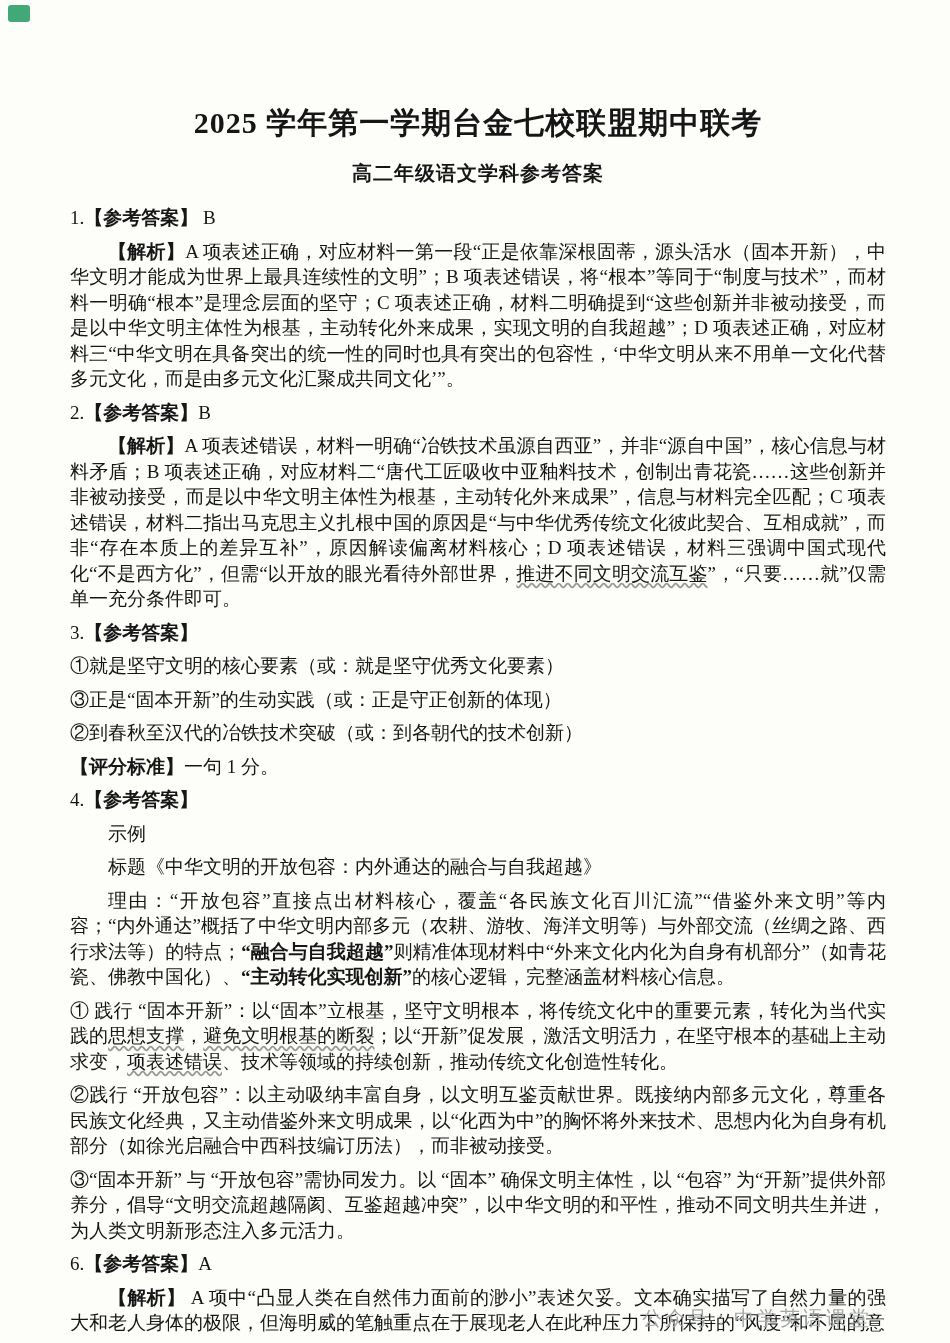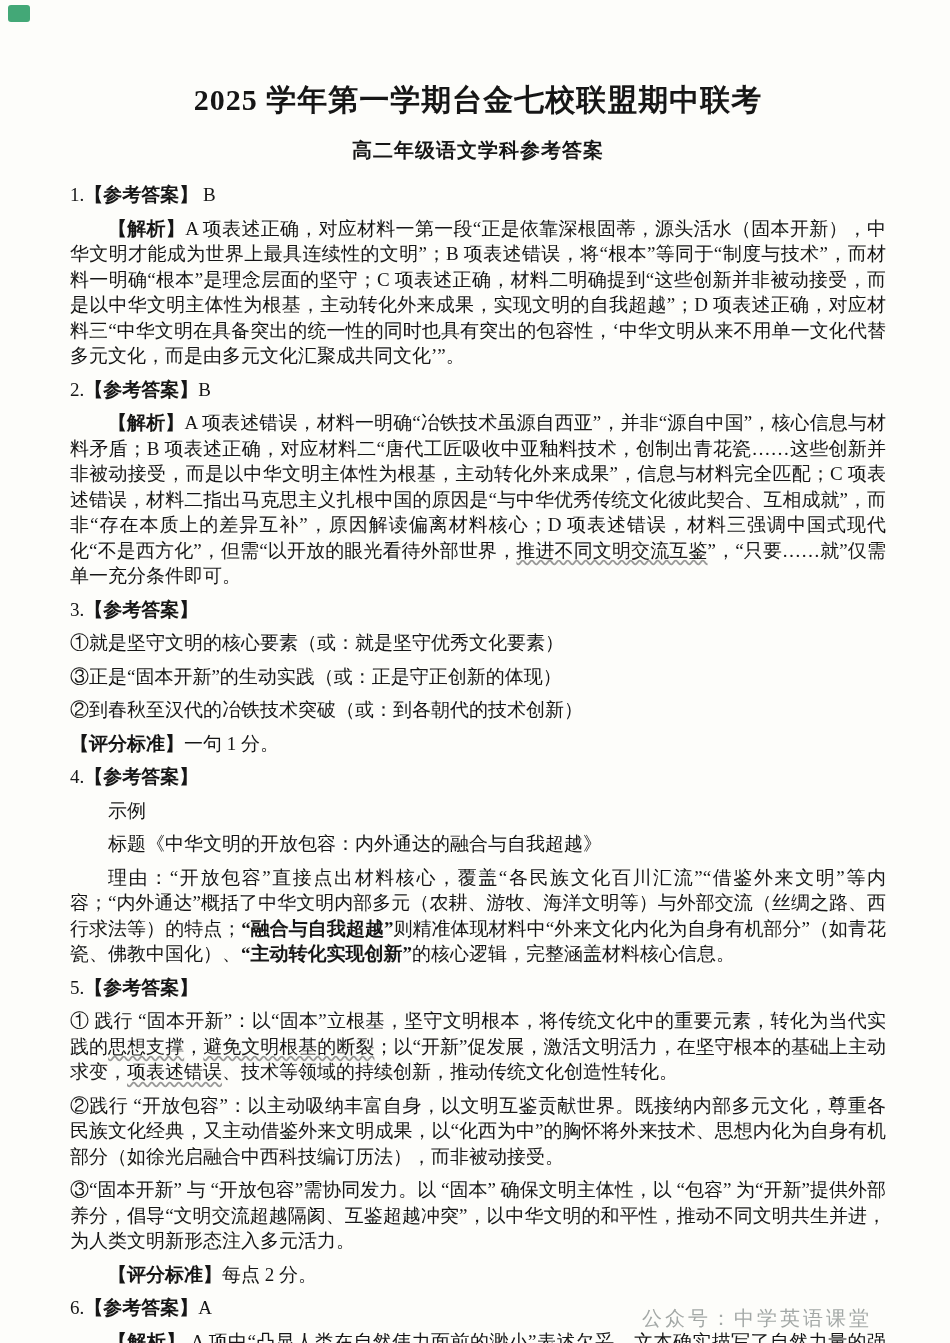--- a/index.html
+++ b/index.html
@@ -4,21 +4,21 @@
 <style>
   html, body { margin: 0; padding: 0; background: #d8d8d4; }
   .page {
     width: 950px;
     height: 1343px;
     margin: 0 auto;
     background: #fdfdfa;
     position: relative;
     overflow: hidden;
     box-sizing: border-box;
-    padding: 80px 56px 0 62px;
+    padding: 103px 56px 0 62px;
     font-family: "Liberation Serif", "DejaVu Serif", serif;
     color: #161616;
   }
   .corner-mark {
     position: absolute;
     top: 5px;
     left: 8px;
     width: 22px;
     height: 17px;
     background: #2f9e68;
@@ -88,22 +88,20 @@
       <p class="para indent"><span class="bold">【解析】</span><span>A 项表述错误，材料一明确“冶铁技术虽源自西亚”，并非“源自中国”，核心信息与材料矛盾；B 项表述正确，对应材料二“唐代工匠吸收中亚釉料技术，创制出青花瓷……这些创新并非被动接受，而是以中华文明主体性为根基，主动转化外来成果”，信息与材料完全匹配；C 项表述错误，材料二指出马克思主义扎根中国的原因是“与中华优秀传统文化彼此契合、互相成就”，而非“存在本质上的差异互补”，原因解读偏离材料核心；D 项表述错误，材料三强调中国式现代化“不是西方化”，但需“以开放的眼光看待外部世界，</span><span class="wavy">推进不同文明交流互鉴</span><span>”，“只要……就”仅需单一充分条件即可。</span></p>
       <p class="para"><span>3.</span><span class="bold">【参考答案】</span></p>
       <p class="para"><span>①就是坚守文明的核心要素（或：就是坚守优秀文化要素）</span></p>
       <p class="para"><span>③正是“固本开新”的生动实践（或：正是守正创新的体现）</span></p>
       <p class="para"><span>②到春秋至汉代的冶铁技术突破（或：到各朝代的技术创新）</span></p>
       <p class="para"><span class="bold">【评分标准】</span><span>一句 1 分。</span></p>
       <p class="para"><span>4.</span><span class="bold">【参考答案】</span></p>
       <p class="para indent"><span>示例</span></p>
       <p class="para indent"><span>标题《中华文明的开放包容：内外通达的融合与自我超越》</span></p>
       <p class="para indent"><span>理由：“开放包容”直接点出材料核心，覆盖“各民族文化百川汇流”“借鉴外来文明”等内容；“内外通达”概括了中华文明内部多元（农耕、游牧、海洋文明等）与外部交流（丝绸之路、西行求法等）的特点；</span><span class="bold">“融合与自我超越”</span><span>则精准体现材料中“外来文化内化为自身有机部分”（如青花瓷、佛教中国化）、</span><span class="bold">“主动转化实现创新”</span><span>的核心逻辑，完整涵盖材料核心信息。</span></p>
-      <p class="para"><span>5.</span><span class="bold">【参考答案】</span></p>
       <p class="para"><span>① 践行 “固本开新”：以“固本”立根基，坚守文明根本，将传统文化中的重要元素，转化为当代实践的</span><span class="wavy">思想支撑</span><span>，</span><span class="wavy">避免文明根基的断裂</span><span>；以“开新”促发展，激活文明活力，在坚守根本的基础上主动求变，</span><span class="wavy">项表述错误</span><span>、技术等领域的持续创新，推动传统文化创造性转化。</span></p>
       <p class="para"><span>②践行 “开放包容”：以主动吸纳丰富自身，以文明互鉴贡献世界。既接纳内部多元文化，尊重各民族文化经典，又主动借鉴外来文明成果，以“化西为中”的胸怀将外来技术、思想内化为自身有机部分（如徐光启融合中西科技编订历法），而非被动接受。</span></p>
       <p class="para"><span>③“固本开新” 与 “开放包容”需协同发力。以 “固本” 确保文明主体性，以 “包容” 为“开新”提供外部养分，倡导“文明交流超越隔阂、互鉴超越冲突”，以中华文明的和平性，推动不同文明共生并进，为人类文明新形态注入多元活力。</span></p>
-      <p class="para indent"><span class="bold">【评分标准】</span><span>每点 2 分。</span></p>
       <p class="para"><span>6.</span><span class="bold">【参考答案】</span><span>A</span></p>
       <p class="para indent"><span class="bold">【解析】</span><span> A 项中“凸显人类在自然伟力面前的渺小”表述欠妥。文本确实描写了自然力量的强大和老人身体的极限，但海明威的笔触重点在于展现老人在此种压力下所保持的“风度”和不屈的意</span></p>
     </div>
   <div class="watermark">公众号：中学英语课堂</div>
 </div>
 
 </body></html>

